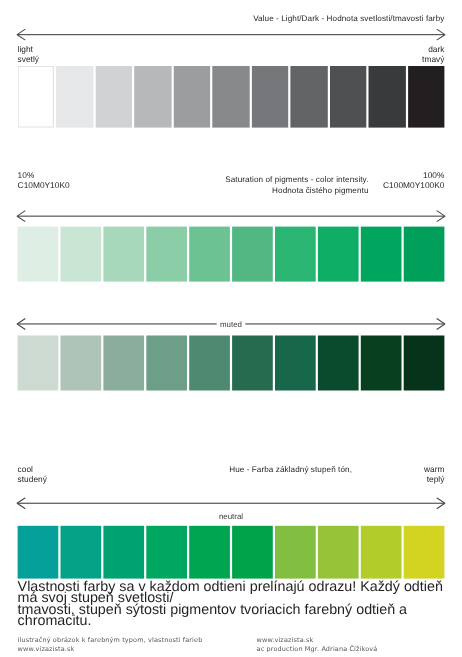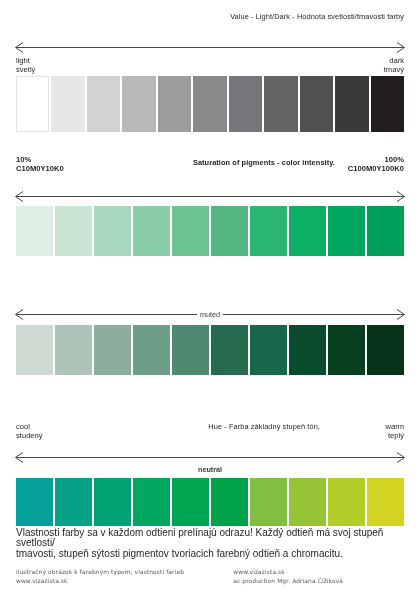--- a/index.html
+++ b/index.html
@@ -37,28 +37,26 @@
     color: #231f20;
   }
   .edge-label.right {
     text-align: right;
   }
   .mini-label {
     font-size: 7.2px;
     line-height: 9px;
     color: #3a3a3a;
     text-align: center;
-    font-weight: bold;
   }
 
   
   .arrow-row {
     position: relative;
     height: 12px;
-    margin-top: 20px;
   }
   .arrow-line {
     position: absolute;
     left: 0;
     right: 0;
     top: 5.5px;
     height: 1px;
     background: #4a4644;
   }
   .arrow-head {
@@ -143,21 +141,20 @@
     left: 50%;
     transform: translateX(-50%);
     top: 0;
     width: 220px;
   }
 
   
   .cmyk-band {
     position: relative;
     height: 22px;
-    font-weight: bold;
   }
   .cmyk-band .left-lab {
     position: absolute;
     left: 0;
     top: 0;
   }
   .cmyk-band .right-lab {
     position: absolute;
     right: 0;
     top: 0;
@@ -166,21 +163,21 @@
   .cmyk-band .mid-lab {
     position: absolute;
     left: 50%;
     transform: translateX(-50%);
     top: 3px;
     width: 250px;
   }
 
   
   .footer-main {
-    font-size: 10px;
+    font-size: 13px;
     line-height: 10.4px;
     color: #231f20;
   }
   .footer-small-wrap {
     display: flex;
     margin-top: 9px;
   }
   .footer-small-left {
     width: 56%;
   }
@@ -246,20 +243,21 @@
 
   <div class="section" id="sec-sat">
 
     <div class="cmyk-band">
       <div class="left-lab edge-label">
         <div>10%</div>
         <div>C10M0Y10K0</div>
       </div>
       <div class="mid-lab caption">
         <div>Saturation of pigments - color intensity.</div>
+        <div>Hodnota čistého pigmentu</div>
       </div>
       <div class="right-lab edge-label right">
         <div>100%</div>
         <div>C100M0Y100K0</div>
       </div>
     </div>
 
     <div class="arrow-row" style="margin-top:13px;">
       <div class="arrow-line"></div>
       <span class="arrow-head left">

